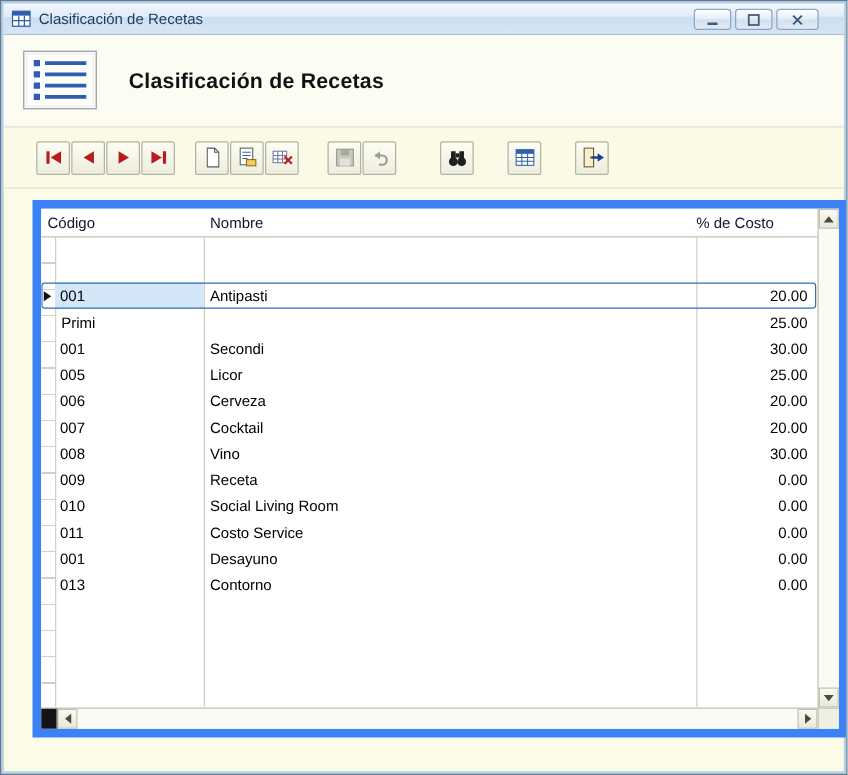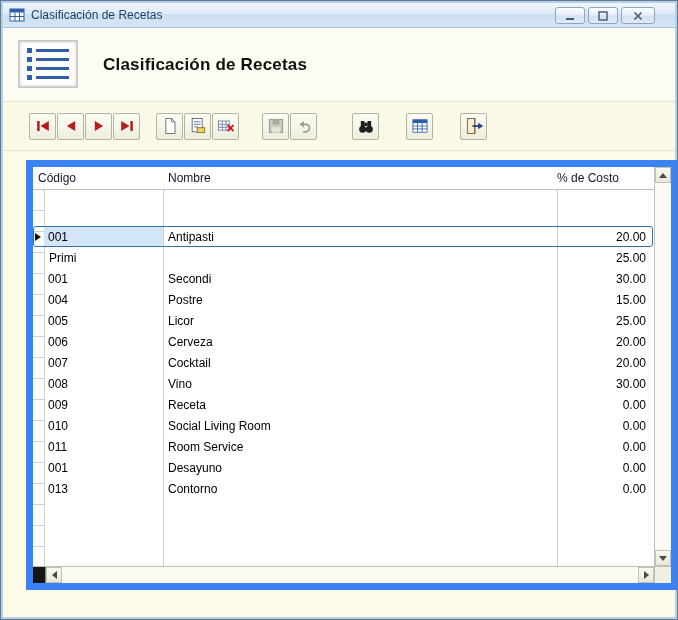--- a/index.html
+++ b/index.html
@@ -255,26 +255,20 @@
           <div class="rc rc-costo">25.00</div>
         </div>
           <div class="grid-row">
           <div class="rc rc-ind"></div>
           <div class="rc rc-codigo">001</div>
           <div class="rc rc-nombre">Secondi</div>
           <div class="rc rc-costo">30.00</div>
         </div>
           <div class="grid-row">
           <div class="rc rc-ind"></div>
-          <div class="rc rc-codigo">004</div>
-          <div class="rc rc-nombre">Postre</div>
-          <div class="rc rc-costo">15.00</div>
-        </div>
-          <div class="grid-row">
-          <div class="rc rc-ind"></div>
           <div class="rc rc-codigo">005</div>
           <div class="rc rc-nombre">Licor</div>
           <div class="rc rc-costo">25.00</div>
         </div>
           <div class="grid-row">
           <div class="rc rc-ind"></div>
           <div class="rc rc-codigo">006</div>
           <div class="rc rc-nombre">Cerveza</div>
           <div class="rc rc-costo">20.00</div>
         </div>
@@ -298,21 +292,21 @@
         </div>
           <div class="grid-row">
           <div class="rc rc-ind"></div>
           <div class="rc rc-codigo">010</div>
           <div class="rc rc-nombre">Social Living Room</div>
           <div class="rc rc-costo">0.00</div>
         </div>
           <div class="grid-row">
           <div class="rc rc-ind"></div>
           <div class="rc rc-codigo">011</div>
-          <div class="rc rc-nombre">Room Service</div>
+          <div class="rc rc-nombre">Costo Service</div>
           <div class="rc rc-costo">0.00</div>
         </div>
           <div class="grid-row">
           <div class="rc rc-ind"></div>
           <div class="rc rc-codigo">001</div>
           <div class="rc rc-nombre">Desayuno</div>
           <div class="rc rc-costo">0.00</div>
         </div>
           <div class="grid-row">
           <div class="rc rc-ind"></div>

